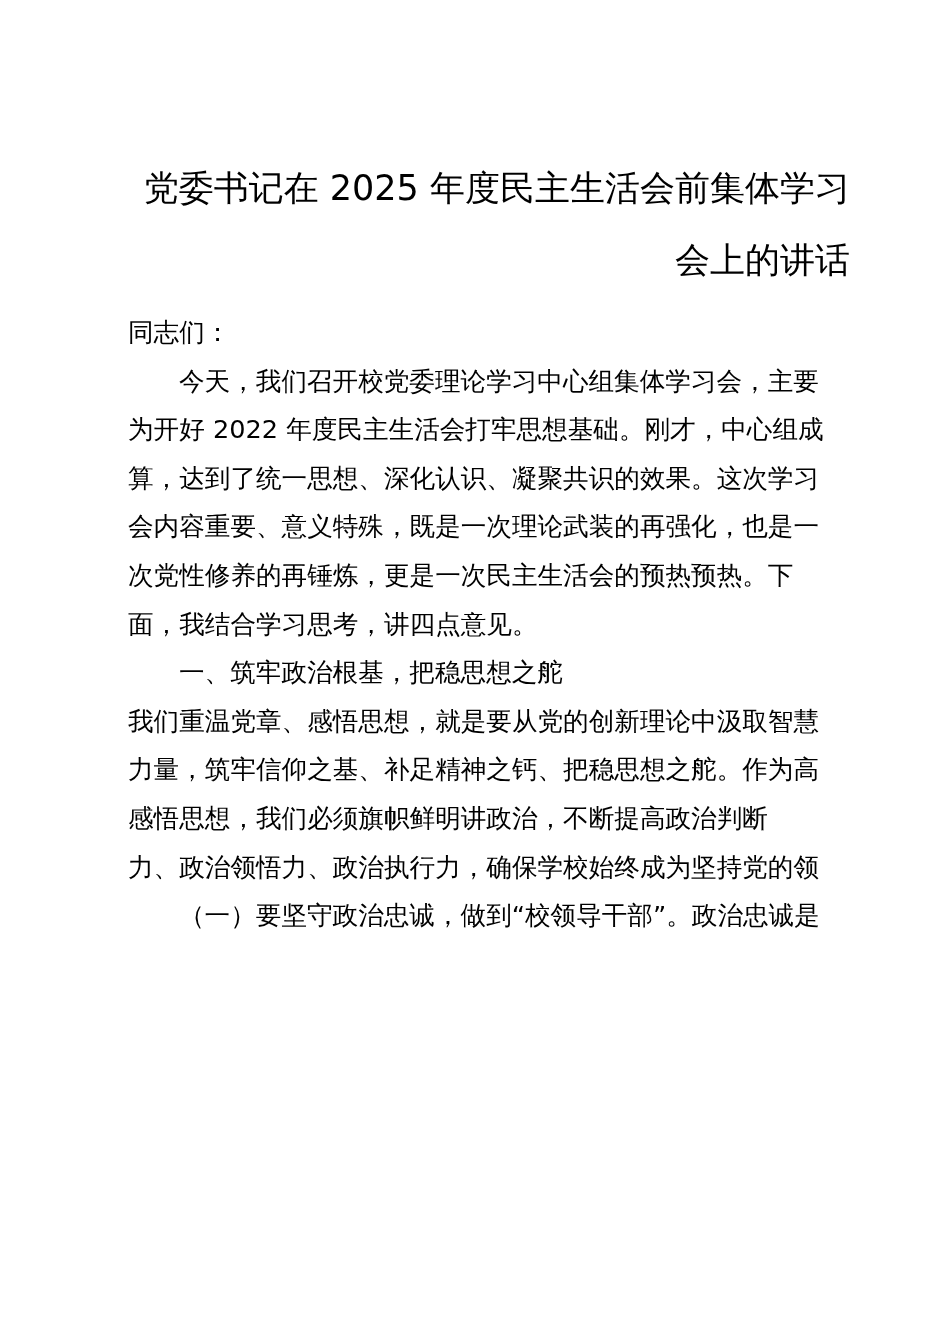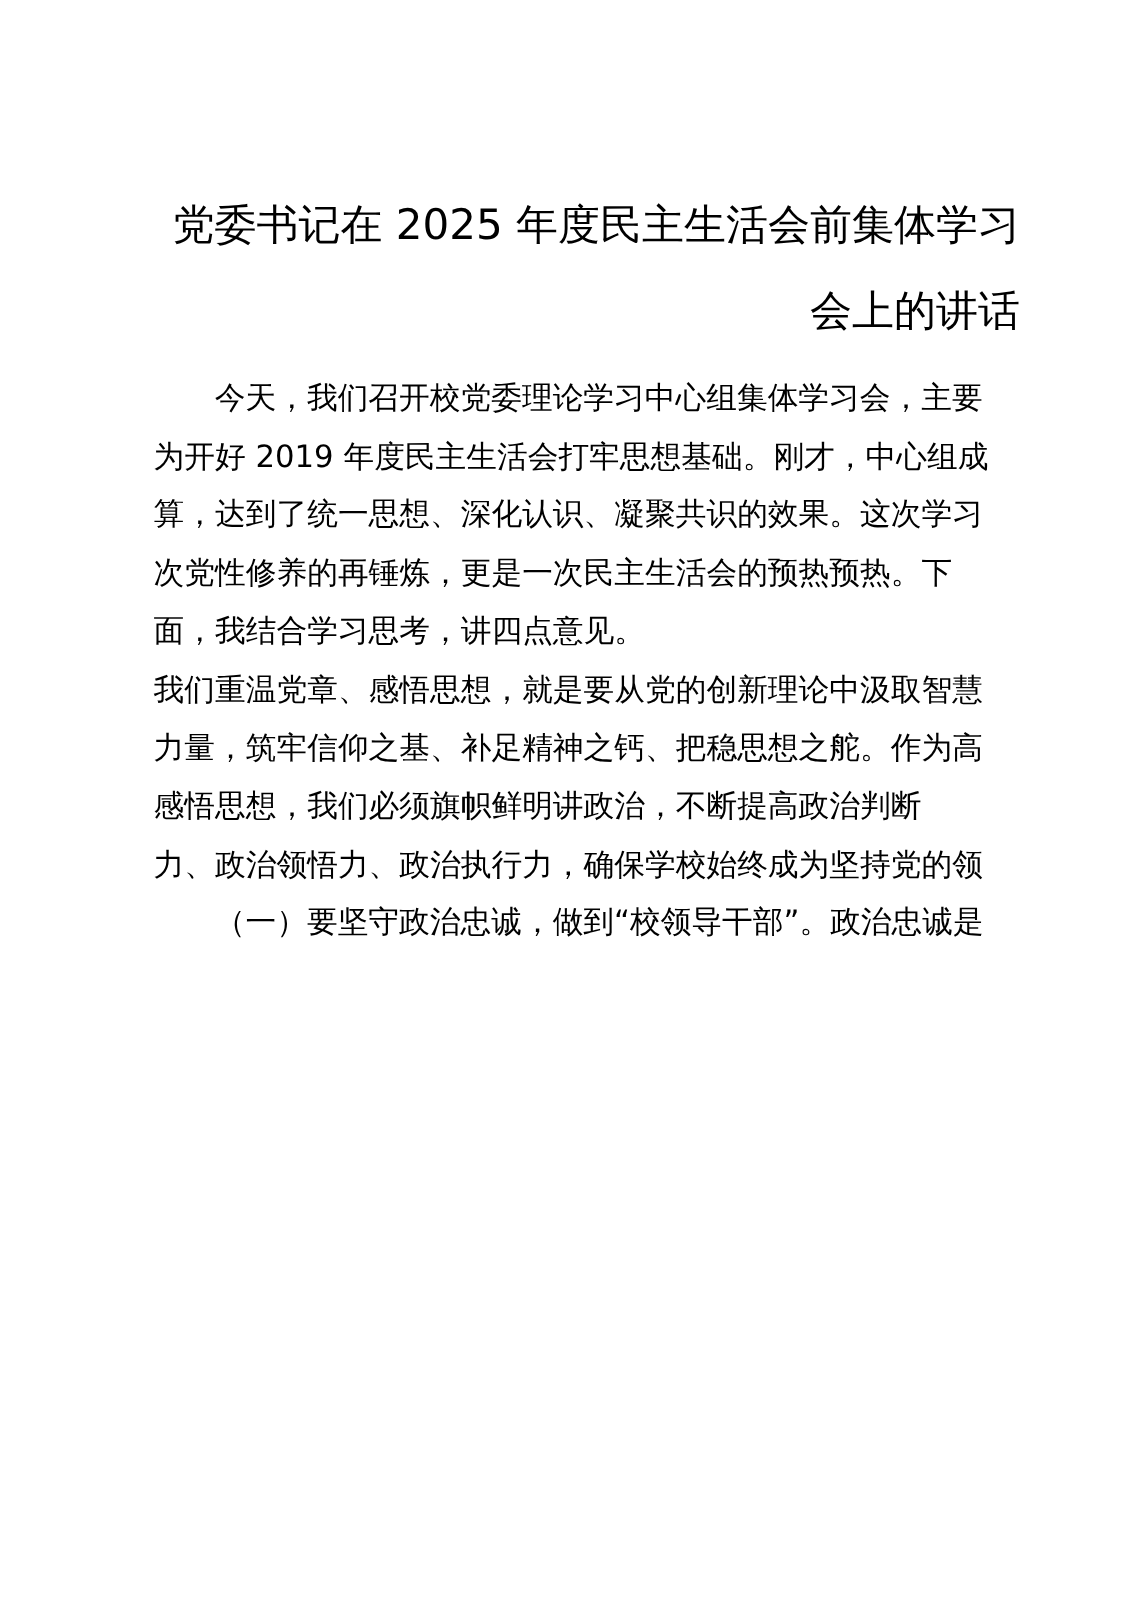--- a/index.html
+++ b/index.html
@@ -56,24 +56,27 @@
 </head>
 <body>
 
 <div class="page">
   <h1 class="title">
     <span class="line-title" style="display:block">党委书记在 2025 年度民主生活会前集体学习</span>
     <span class="line-title" style="display:block">会上的讲话</span>
   </h1>
 
   <div class="body-text">
+    <span class="line">同志们：</span>
     <span class="line indent">今天，我们召开校党委理论学习中心组集体学习会，主要</span>
-    <span class="line">为开好 2019 年度民主生活会打牢思想基础。刚才，中心组成</span>
+    <span class="line">为开好 2022 年度民主生活会打牢思想基础。刚才，中心组成</span>
     <span class="line">算，达到了统一思想、深化认识、凝聚共识的效果。这次学习</span>
+    <span class="line">会内容重要、意义特殊，既是一次理论武装的再强化，也是一</span>
     <span class="line">次党性修养的再锤炼，更是一次民主生活会的预热预热。下</span>
     <span class="line">面，我结合学习思考，讲四点意见。</span>
+    <span class="line indent">一、筑牢政治根基，把稳思想之舵</span>
     <span class="line">我们重温党章、感悟思想，就是要从党的创新理论中汲取智慧</span>
     <span class="line">力量，筑牢信仰之基、补足精神之钙、把稳思想之舵。作为高</span>
     <span class="line">感悟思想，我们必须旗帜鲜明讲政治，不断提高政治判断</span>
     <span class="line">力、政治领悟力、政治执行力，确保学校始终成为坚持党的领</span>
     <span class="line indent">（一）要坚守政治忠诚，做到“校领导干部”。政治忠诚是</span>
   </div>
 </div>
 
 </body></html>

